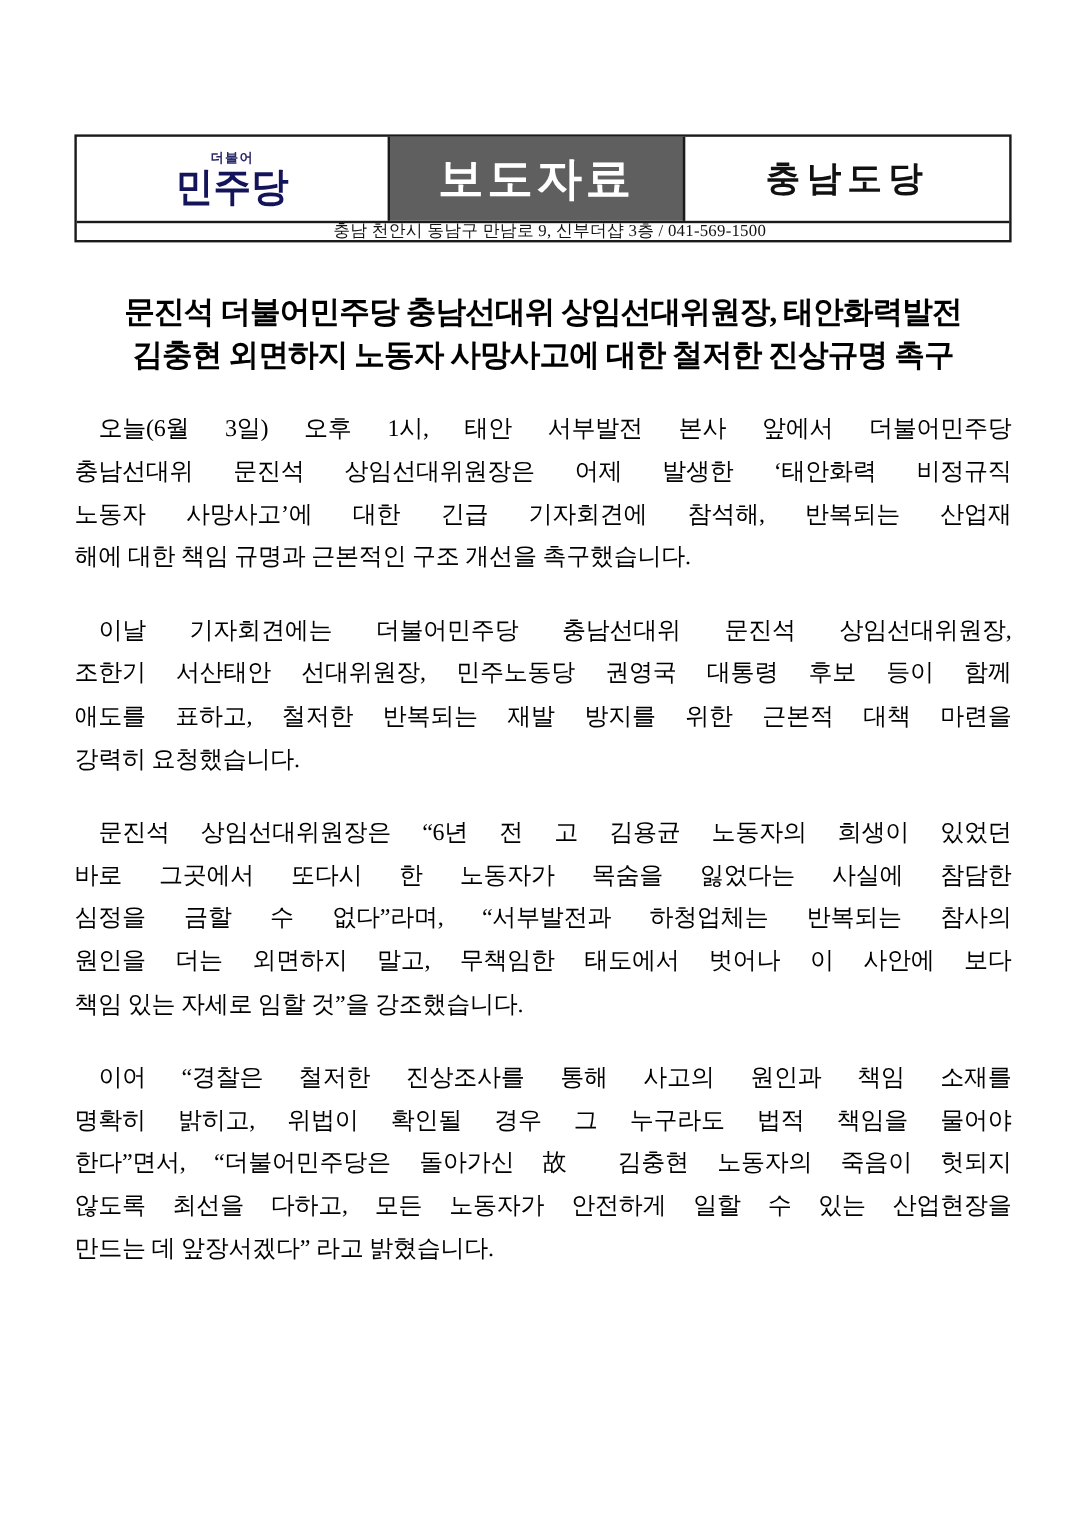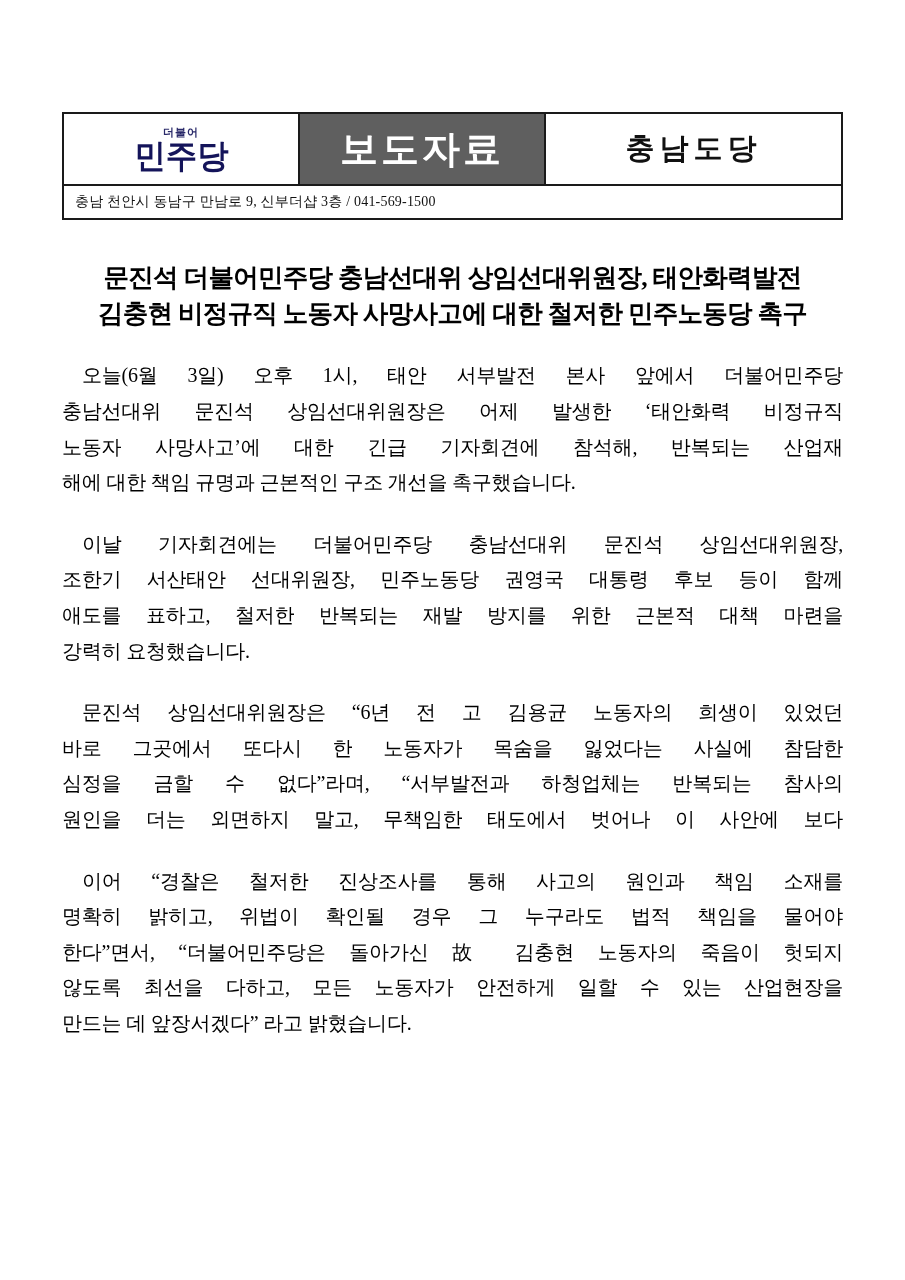--- a/index.html
+++ b/index.html
@@ -36,21 +36,21 @@
     height: 70px;
     border-bottom: 2px solid #1a1a1a;
   }
   .lh-cell {
     display: flex;
     align-items: center;
     justify-content: center;
     box-sizing: border-box;
   }
   .lh-logo {
-    width: 236px;
+    width: 261px;
     border-right: 2px solid #1a1a1a;
     flex-direction: column;
     padding-top: 2px;
   }
   .logo-small {
     font-family: "Liberation Sans", sans-serif;
     font-size: 11px;
     font-weight: bold;
     color: #2a2a6a;
     letter-spacing: 1px;
@@ -82,23 +82,24 @@
     flex: 1;
   }
   .lh-branch span {
     font-family: "Liberation Sans", sans-serif;
     font-size: 29px;
     font-weight: bold;
     color: #111111;
     letter-spacing: 5px;
   }
   .letterhead-bottom {
-    height: 32px;
+    height: 14px;
     display: flex;
     align-items: center;
+    justify-content: center;
     padding-left: 11px;
   }
   .letterhead-bottom span {
     font-size: 14px;
     letter-spacing: 0.2px;
     color: #111;
   }
 
   
   .doc-title {
@@ -160,21 +161,21 @@
         <span>충남도당</span>
       </div>
     </div>
     <div class="letterhead-bottom">
       <span>충남 천안시 동남구 만남로 9, 신부더샵 3층 / 041-569-1500</span>
     </div>
   </div>
 
   <h1 class="doc-title">
     <span class="line">문진석 더불어민주당 충남선대위 상임선대위원장, 태안화력발전</span>
-    <span class="line">김충현 비정규직 노동자 사망사고에 대한 철저한 민주노동당 촉구</span>
+    <span class="line">김충현 외면하지 노동자 사망사고에 대한 철저한 진상규명 촉구</span>
   </h1>
 
   <div class="body-copy">
 
     <p class="para">
       <span class="ln indent">오늘(6월 3일) 오후 1시, 태안 서부발전 본사 앞에서 더불어민주당</span>
       <span class="ln">충남선대위 문진석 상임선대위원장은 어제 발생한 ‘태안화력 비정규직</span>
       <span class="ln">노동자 사망사고’에 대한 긴급 기자회견에 참석해, 반복되는 산업재</span>
       <span class="ln last">해에 대한 책임 규명과 근본적인 구조 개선을 촉구했습니다.</span>
     </p>
@@ -184,20 +185,21 @@
       <span class="ln">조한기 서산태안 선대위원장, 민주노동당 권영국 대통령 후보 등이 함께</span>
       <span class="ln">애도를 표하고, 철저한 반복되는 재발 방지를 위한 근본적 대책 마련을</span>
       <span class="ln last">강력히 요청했습니다.</span>
     </p>
 
     <p class="para">
       <span class="ln indent">문진석 상임선대위원장은 “6년 전 고 김용균 노동자의 희생이 있었던</span>
       <span class="ln">바로 그곳에서 또다시 한 노동자가 목숨을 잃었다는 사실에 참담한</span>
       <span class="ln">심정을 금할 수 없다”라며, “서부발전과 하청업체는 반복되는 참사의</span>
       <span class="ln">원인을 더는 외면하지 말고, 무책임한 태도에서 벗어나 이 사안에 보다</span>
+      <span class="ln last">책임 있는 자세로 임할 것”을 강조했습니다.</span>
     </p>
 
     <p class="para">
       <span class="ln indent">이어 “경찰은 철저한 진상조사를 통해 사고의 원인과 책임 소재를</span>
       <span class="ln">명확히 밝히고, 위법이 확인될 경우 그 누구라도 법적 책임을 물어야</span>
       <span class="ln">한다”면서, “더불어민주당은 돌아가신 故 김충현 노동자의 죽음이 헛되지</span>
       <span class="ln">않도록 최선을 다하고, 모든 노동자가 안전하게 일할 수 있는 산업현장을</span>
       <span class="ln last">만드는 데 앞장서겠다” 라고 밝혔습니다.</span>
     </p>
 

